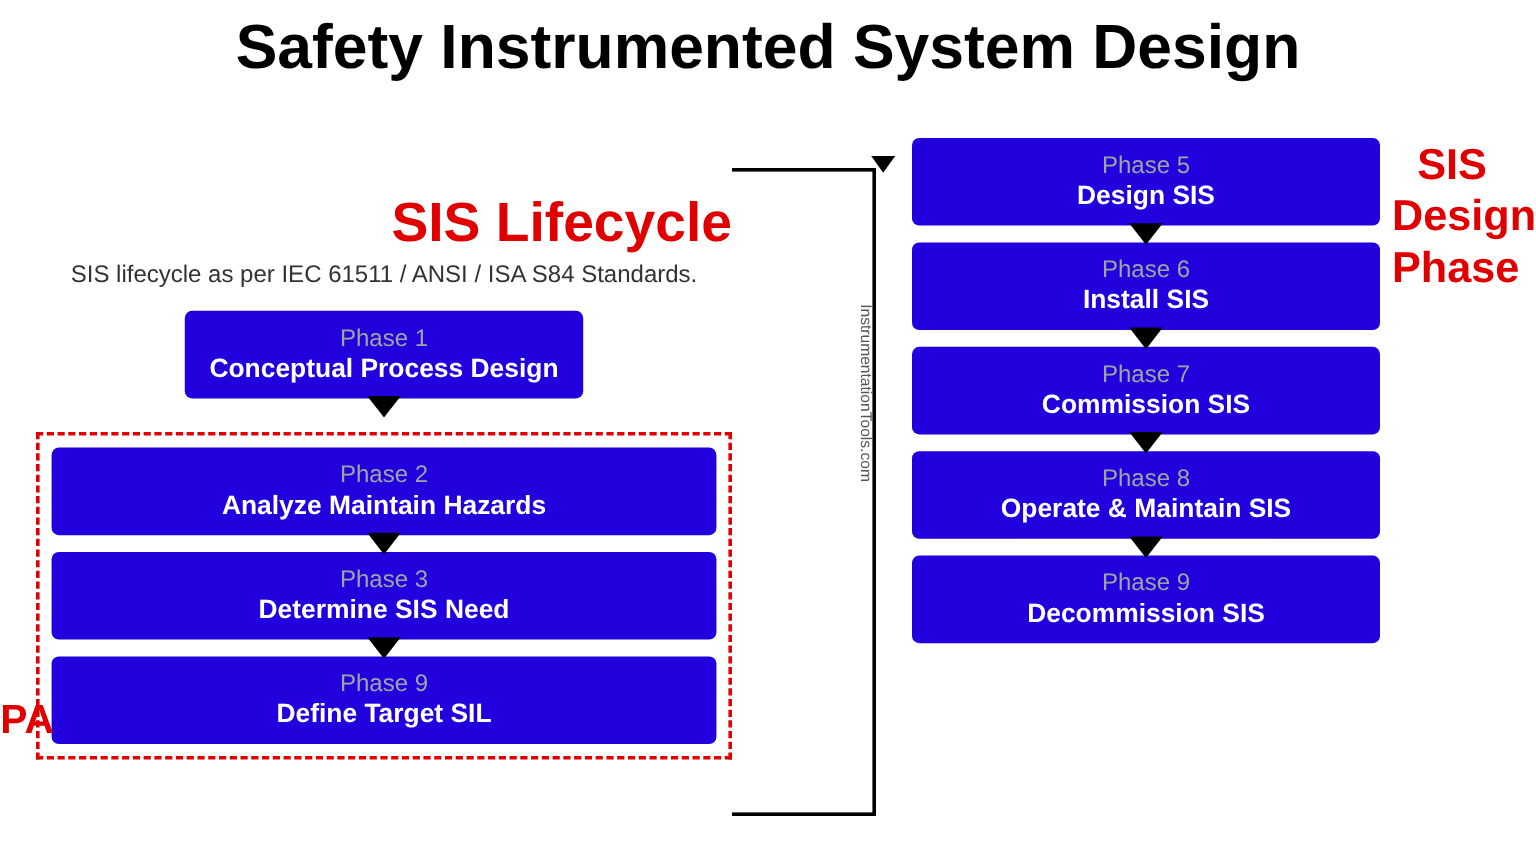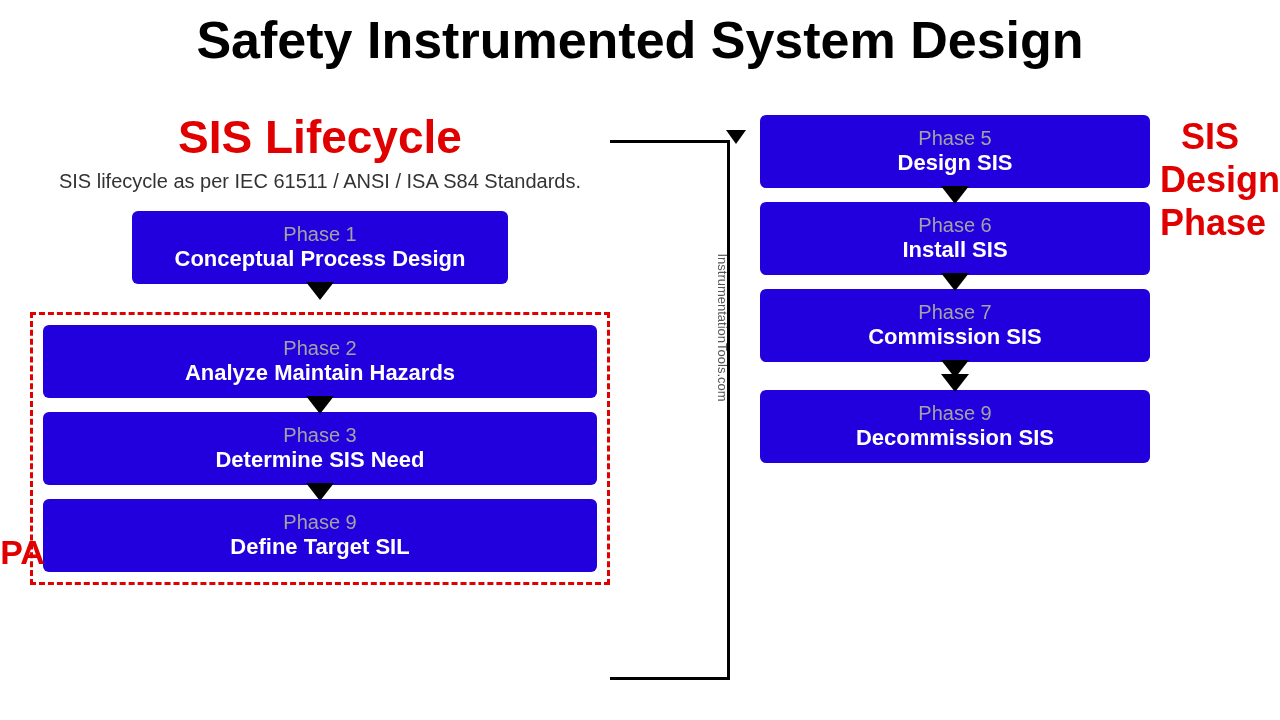--- a/index.html
+++ b/index.html
@@ -25,22 +25,23 @@
       position: absolute;
       left: 30px;
       top: 110px;
       width: 580px;
     }
 
     .sis-lifecycle-title {
       font-size: 46px;
       font-weight: 900;
       color: #e00000;
-      text-align: center;
+      text-align: right;
       margin-bottom: 6px;
+      margin-top: 48px;
     }
 
     .subtitle {
       font-size: 20px;
       color: #333;
       text-align: center;
       margin-bottom: 18px;
     }
 
     .phase-box {
@@ -142,21 +143,21 @@
       left: 648px;
       top: 320px;
       font-size: 13px;
       color: #555;
       transform: rotate(90deg);
       transform-origin: center center;
       white-space: nowrap;
     }
 
     .phase1-standalone {
-      width: 376px;
+      width: 332px;
       margin: 0 auto 0 auto;
     }
   </style>
 </head>
 <body>
 
 <div class="main-title">Safety Instrumented System Design</div>
 
 <div class="left-section">
   <div class="sis-lifecycle-title">SIS Lifecycle</div>
@@ -227,20 +228,24 @@
 
   <div class="phase-box">
     <div class="phase-label">Phase 7</div>
     <div class="phase-name">Commission SIS</div>
   </div>
 
   <div class="arrow-spacer">
     <div class="arrow-down"></div>
   </div>
 
+  <div class="phase-box">
+    <div class="phase-label">Phase 8</div>
+    <div class="phase-name">Operate &amp; Maintain SIS</div>
+  </div>
 
   <div class="arrow-spacer">
     <div class="arrow-down"></div>
   </div>
 
   <div class="phase-box">
     <div class="phase-label">Phase 9</div>
     <div class="phase-name">Decommission SIS</div>
   </div>
 </div>

